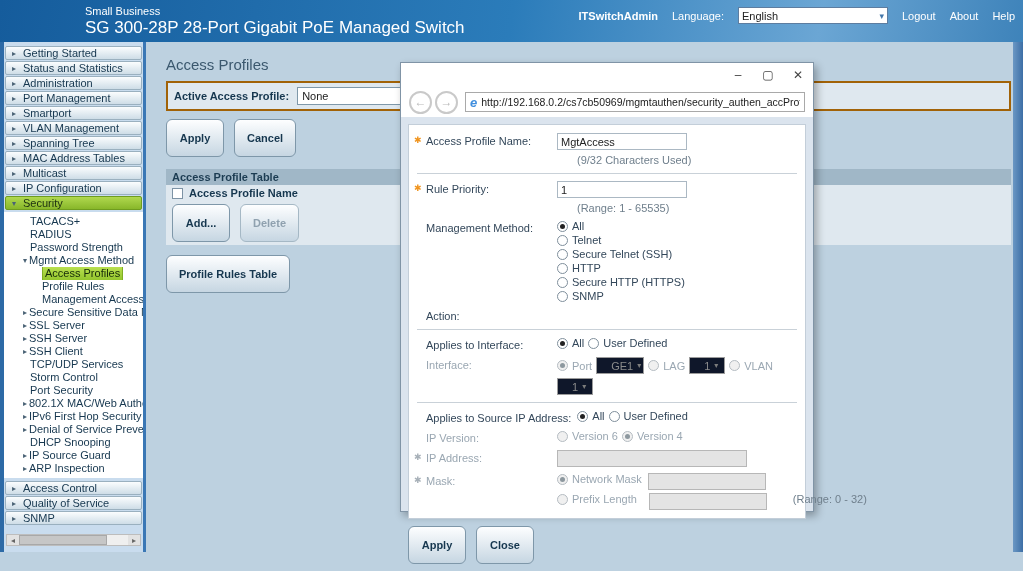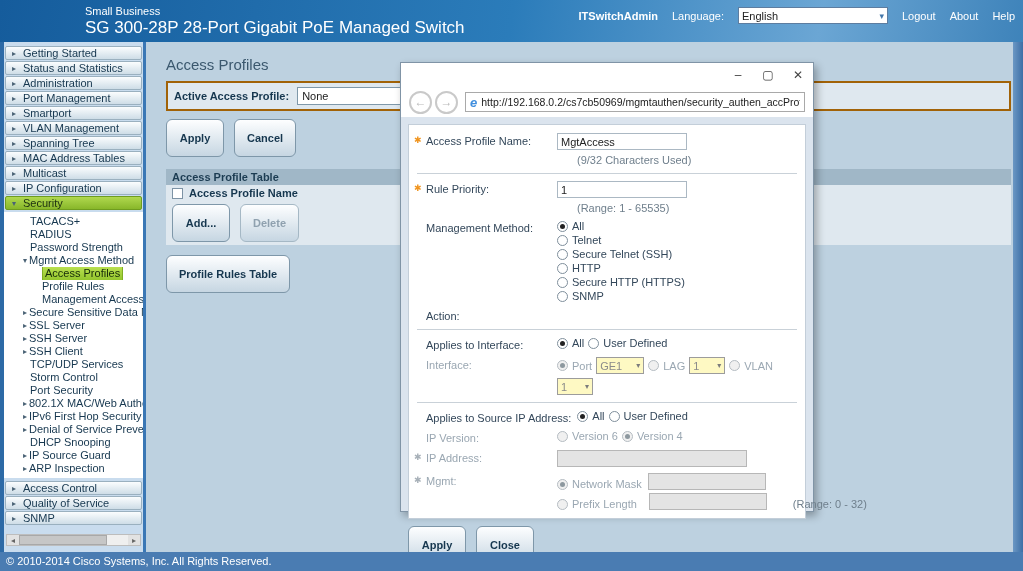--- a/index.html
+++ b/index.html
@@ -94,26 +94,26 @@
   .tin.dis{background:#e4e4e4;border-color:#b7b7b7}
   .hint{color:#6f7f8c;margin-left:20px;white-space:nowrap}
   .fdiv{border-top:1px solid #c9d1d8;margin:4px 8px}
   .stack{display:flex;flex-direction:column;gap:2px}
   .radio{display:inline-flex;align-items:center;gap:4px;color:#33475a;cursor:pointer;white-space:nowrap}
   .radio .rb{width:11px;height:11px;border:1px solid #7f8f9c;border-radius:50%;background:#fff;position:relative;flex:none}
   .radio.sel .rb::after{content:"";position:absolute;left:2px;top:2px;width:5px;height:5px;border-radius:50%;background:#222}
   .radio.dis{color:#9aa7b2;cursor:default}
   .radio.dis .rb{border-color:#b5bcc2;background:#f0f0f0}
   .radio.dis.sel .rb::after{background:#8d989f}
-  .dsel{display:inline-flex;align-items:center;justify-content:space-between;height:17px;background:#fef9c3;
-    border:1px solid #9c9c9c;color:#8b8b8b;padding:0 3px;gap:4px}
+  .dsel{display:inline-flex;align-items:center;justify-content:space-between;height:17px;background:#0f172a;
+    border:1px solid #9c9c9c;color:#8b8b8b;padding:0 14px;gap:4px}
   .dsel .arr{font-size:8px;color:#7c7c7c}
   #dlgBtns{margin-top:7px;display:flex;gap:10px}
   .w46{width:48px}.w34{width:36px}
-  .mline{display:flex;align-items:flex-end;gap:6px;margin-bottom:3px}
+  .mline{display:flex;align-items:flex-start;gap:6px;margin-bottom:3px}
 </style>
 </head>
 <body>
 
 <div id="page">
 
   <div id="hdr">
     <div id="brandSmall">Small Business</div>
     <div id="brandTitle">SG 300-28P 28-Port Gigabit PoE Managed Switch</div>
     <div id="hdrRight">
@@ -461,21 +461,21 @@
         <div class="frow">
           <span class="req gray">✱</span>
           <span class="flabel dis">IP Address:</span>
           <span class="fctl">
             <input class="tin dis" style="width: 190px;" value="">
           </span>
         </div>
 
         <div class="frow">
           <span class="req gray">✱</span>
-          <span class="flabel dis">Mgmt:</span>
+          <span class="flabel dis">Mask:</span>
           <span class="fctl" style="display:block">
             <span class="mline">
               <span class="radio dis sel">
                   <span class="rb"></span>
                   <span>Network Mask</span>
                 </span>
               <input class="tin dis" style="width: 118px;">
             </span>
             <span class="mline">
               <span class="radio dis">
@@ -490,15 +490,14 @@
 
       </div>
 
       <div id="dlgBtns">
         <button class="btn">Apply</button>
         <button class="btn">Close</button>
       </div>
     </div>
   </div>
 
-  <div id="ftr">© 2010-2014 Cisco Systems, Inc. All Rights Reserved.</div>
 
 </div>
 
 </body></html>

